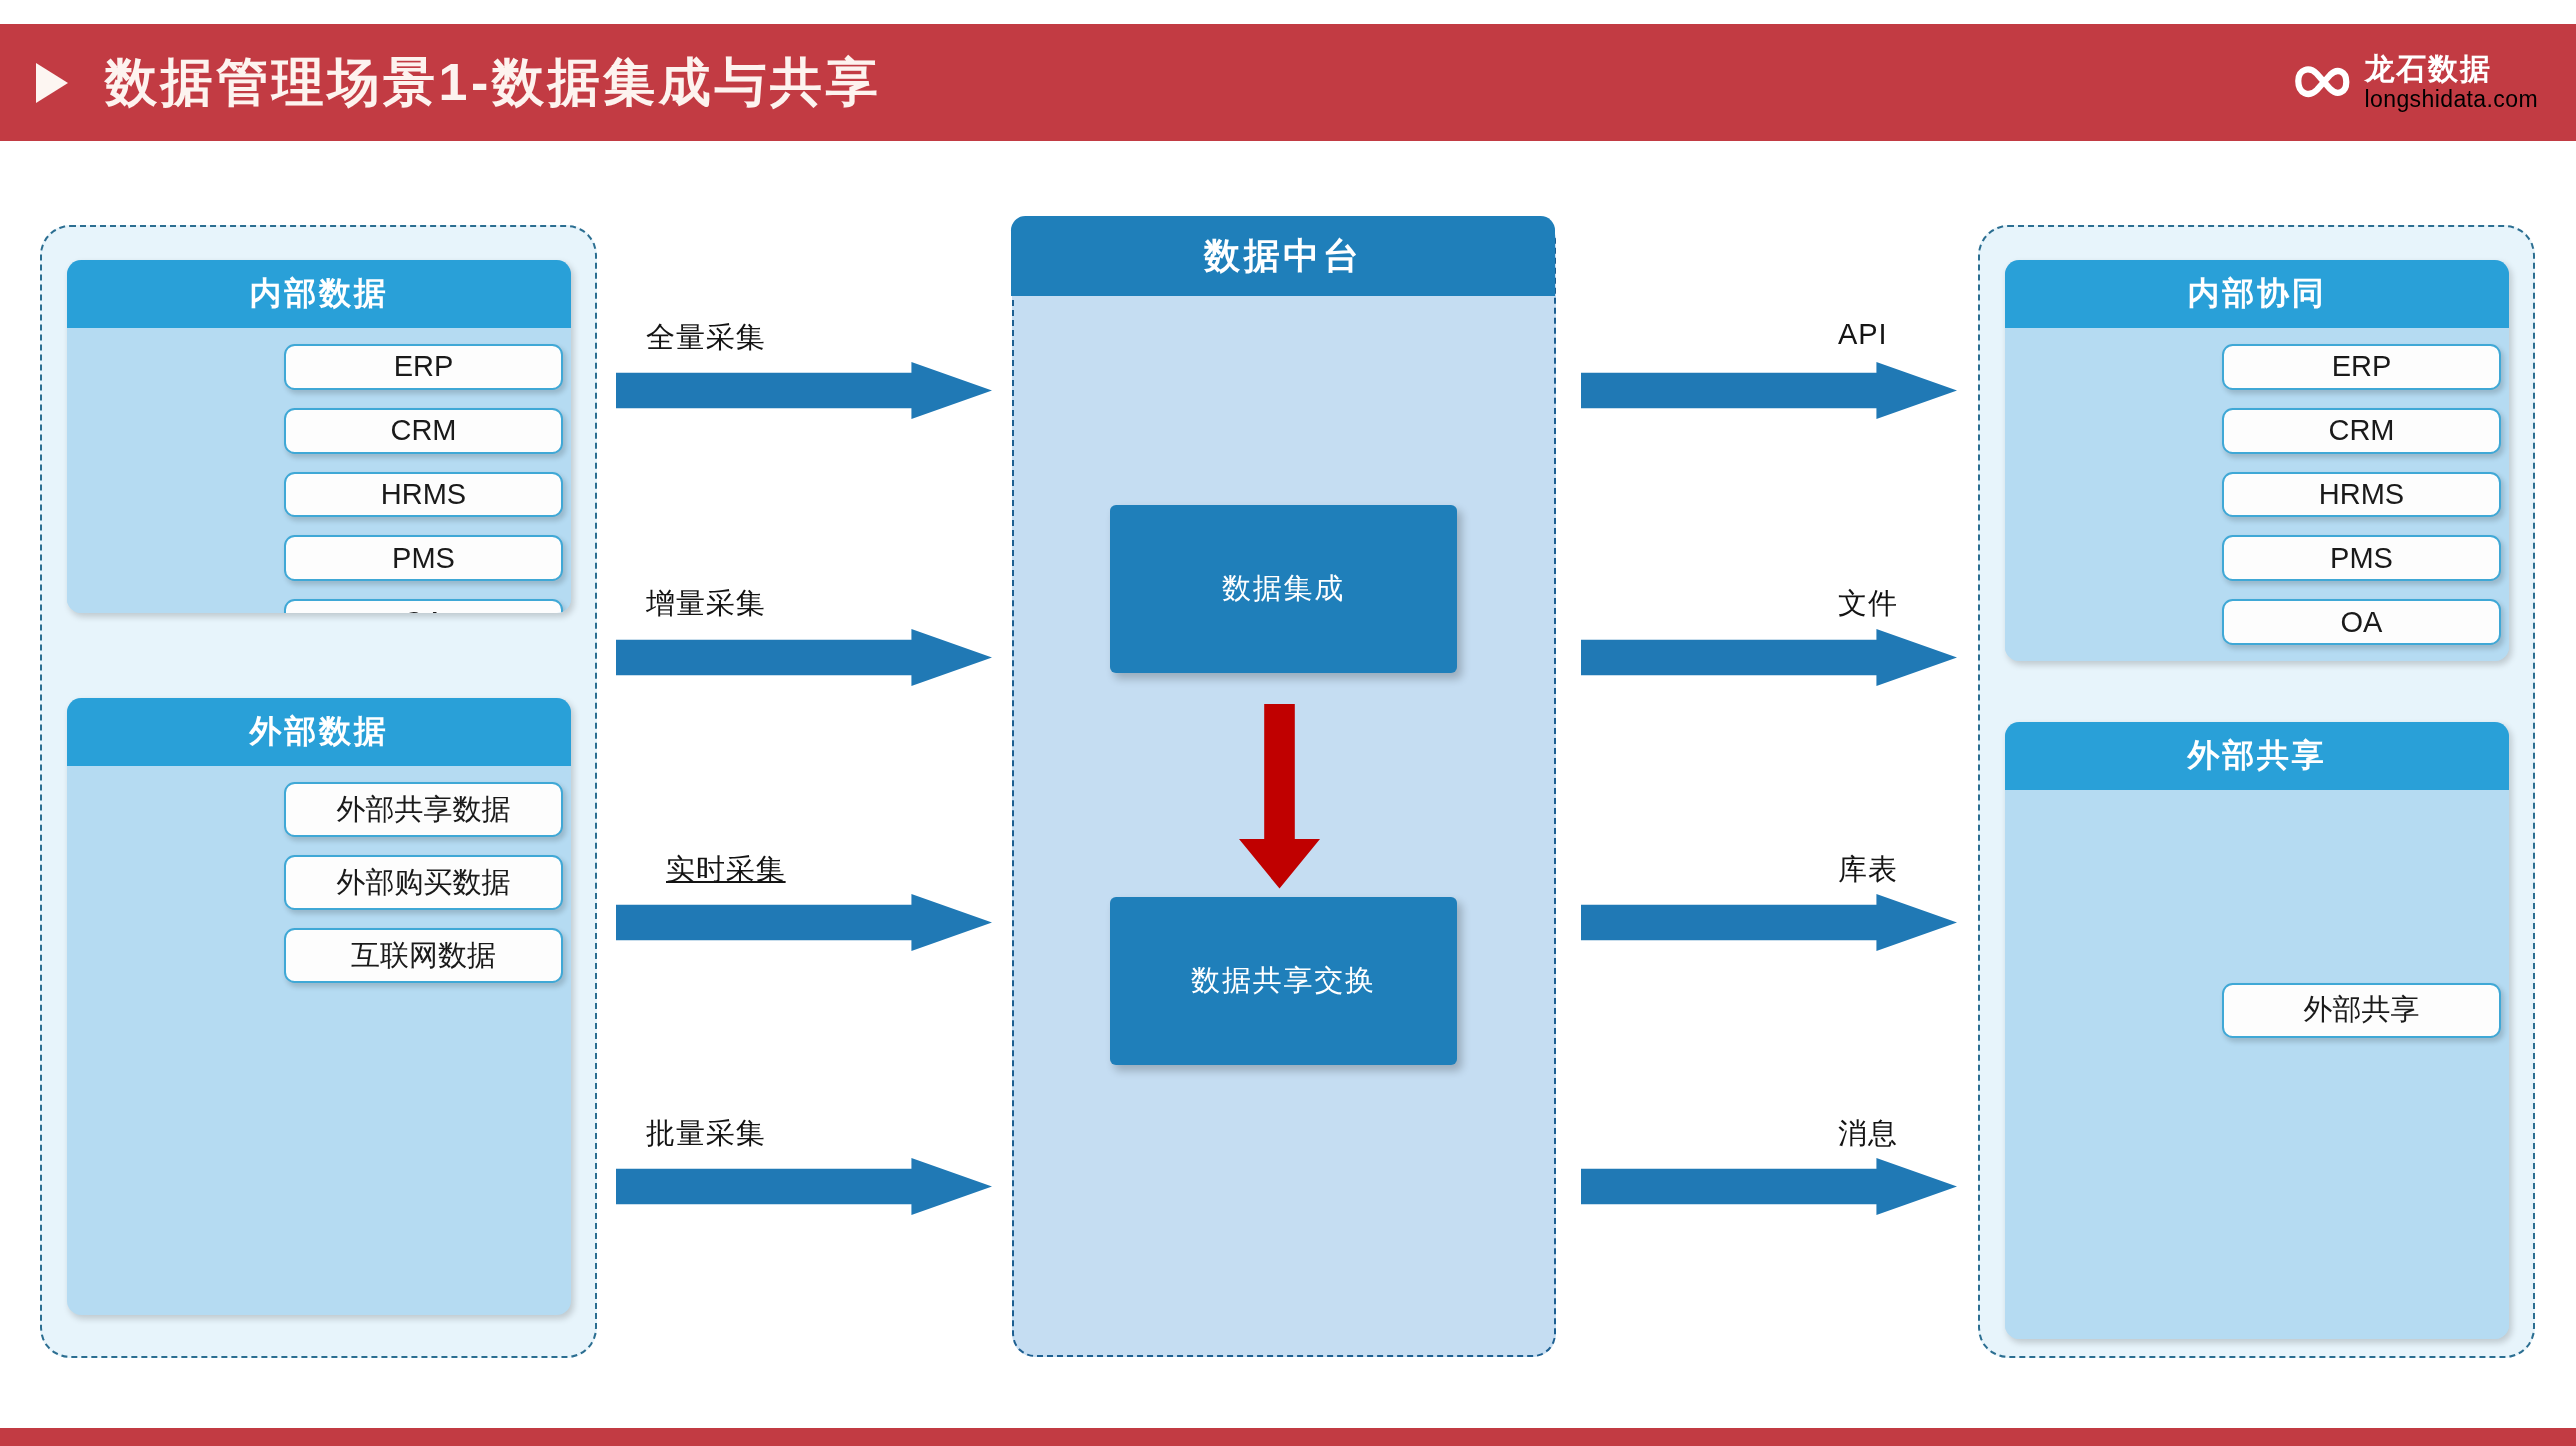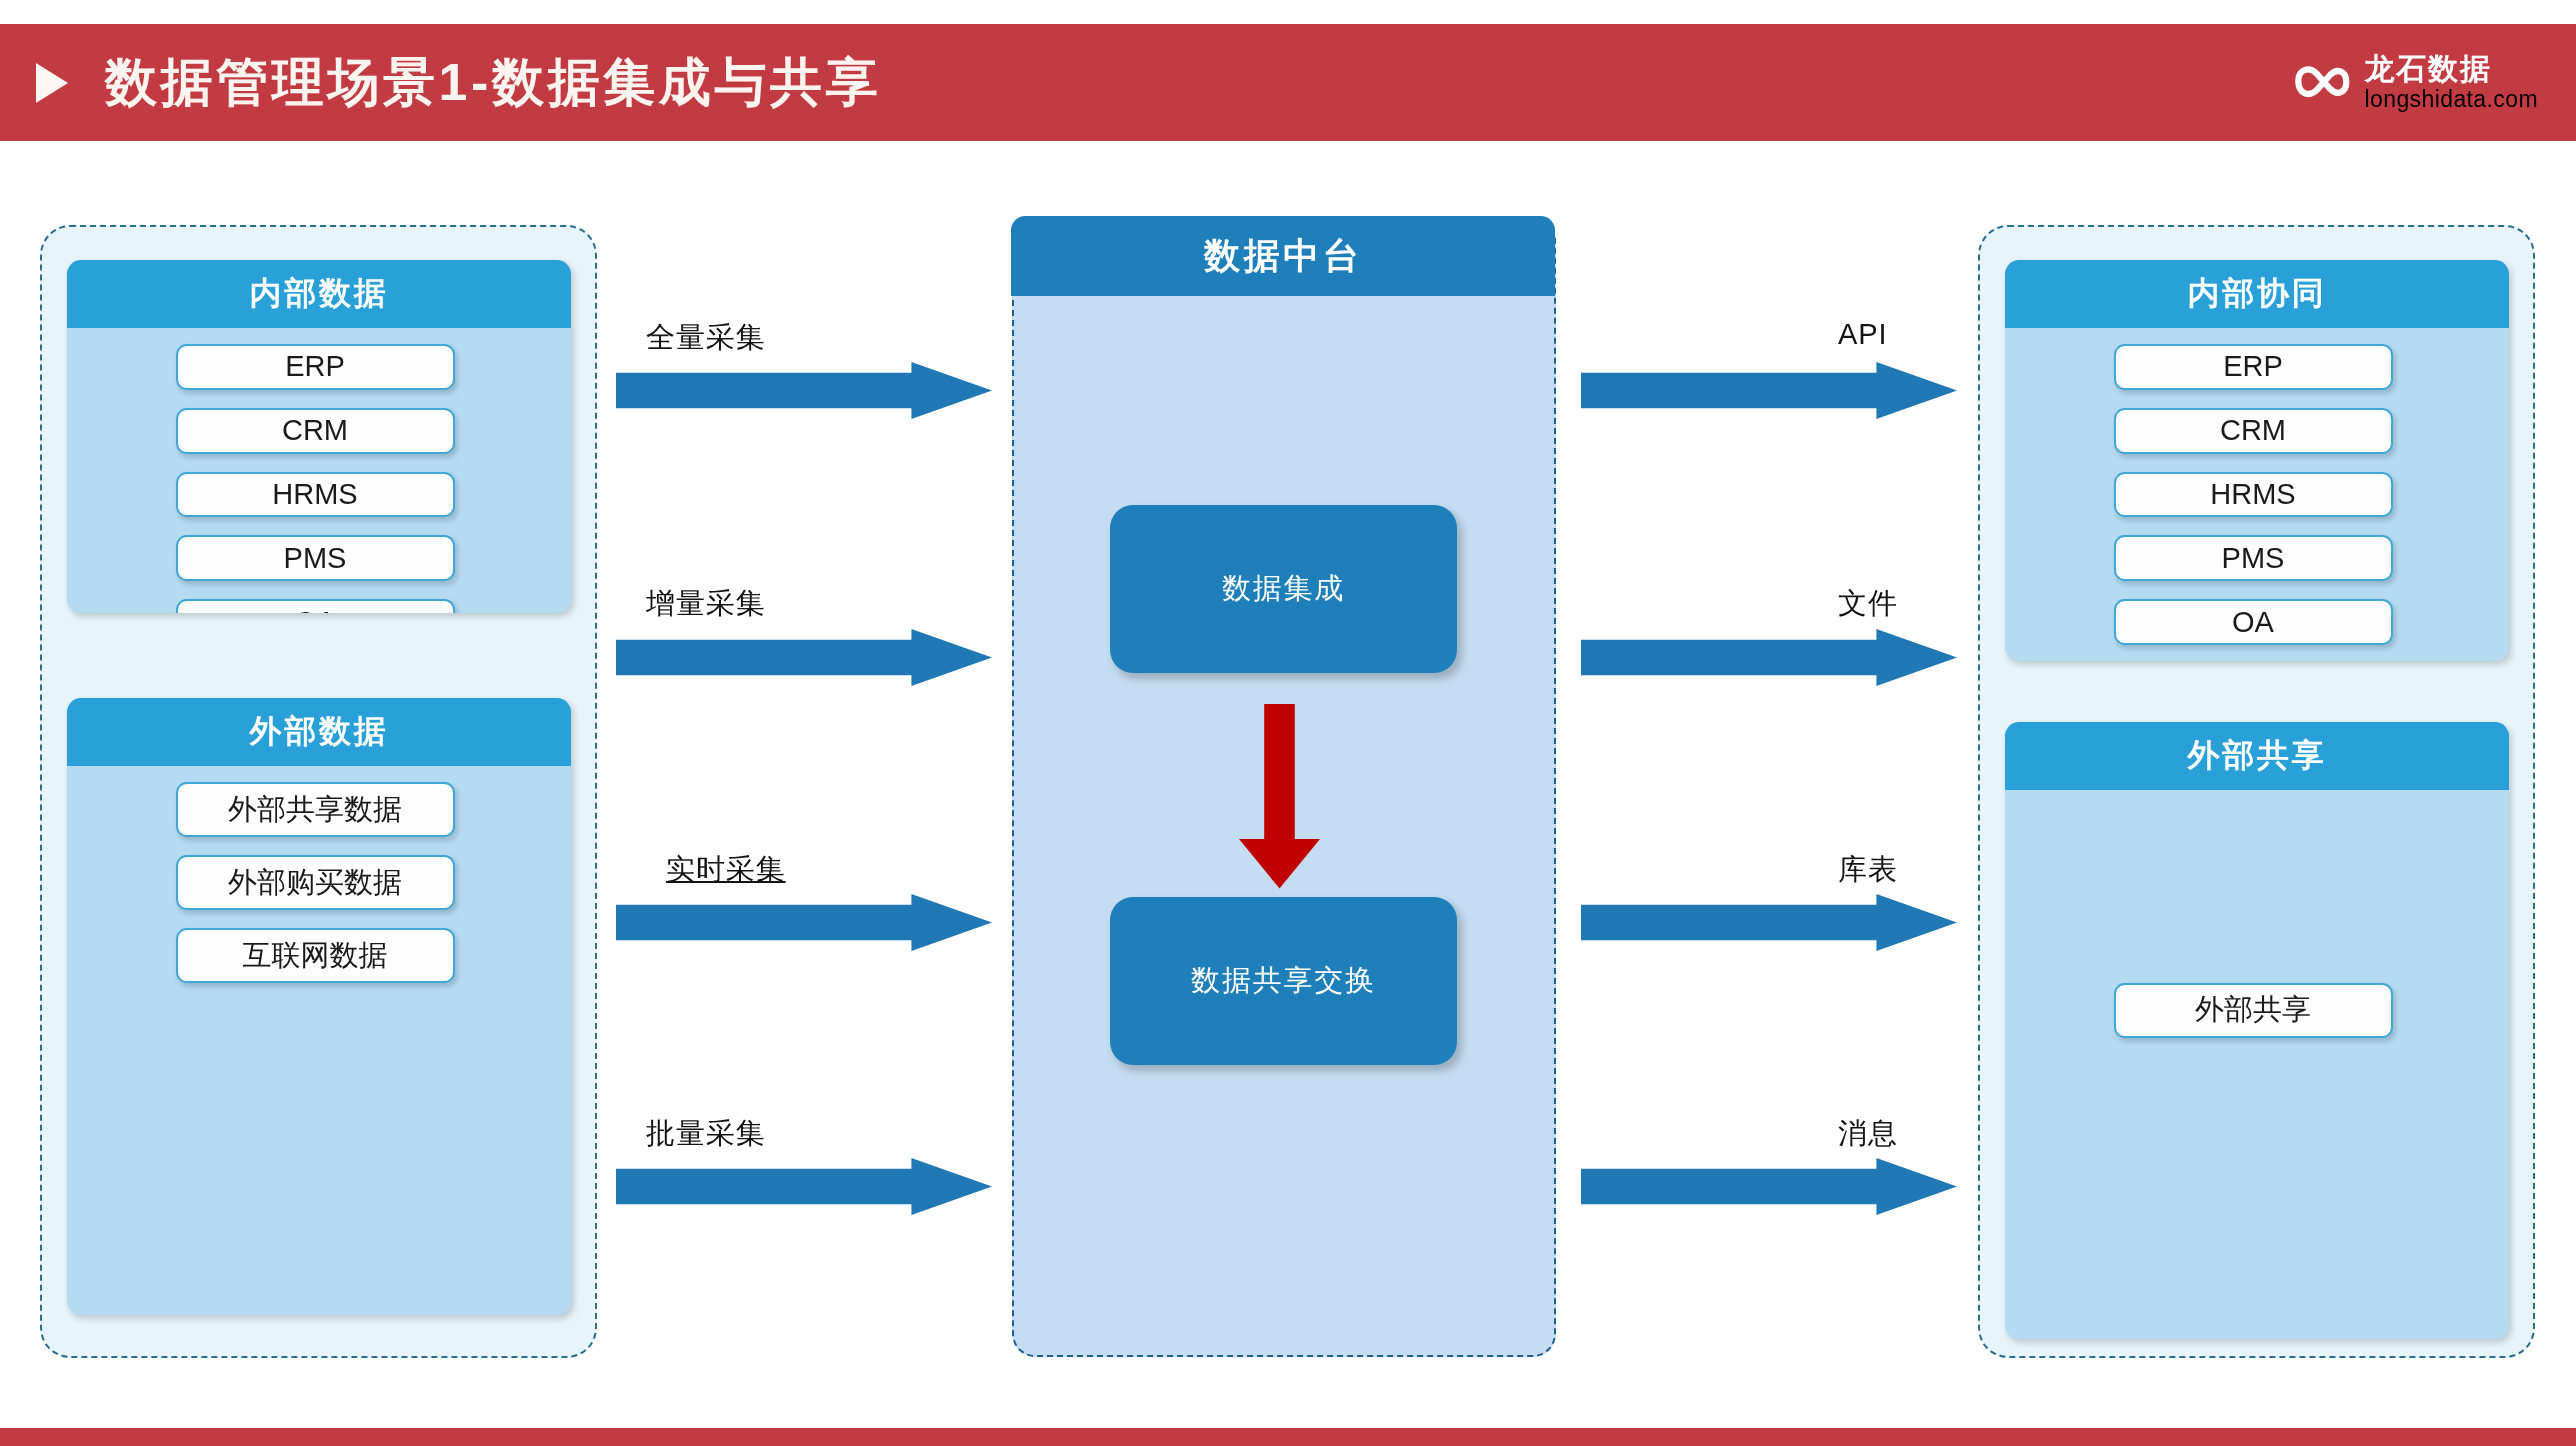--- a/index.html
+++ b/index.html
@@ -98,21 +98,21 @@
     display: flex;
     align-items: center;
     justify-content: center;
     box-sizing: border-box;
   }
   .group-body {
     background: #b5dbf2;
     padding: 16px 8px 16px 0;
     display: flex;
     flex-direction: column;
-    align-items: center;
+    align-items: flex-end;
     gap: 18px;
     box-sizing: border-box;
   }
   .item-chip {
     width: 279px;
     height: 55px;
     background: #fdfdfd;
     border: 2.7px solid #3fa8d6;
     border-radius: 10.7px;
     color: #1a1a1a;
@@ -148,21 +148,21 @@
     display: flex;
     align-items: center;
     justify-content: center;
     box-sizing: border-box;
   }
   .center-block {
     position: absolute;
     left: 96px;
     width: 347px; height: 168px;
     background: #1f7fba;
-    border-radius: 23px;
+    border-radius: 6px;
     color: #ffffff;
     font-size: 29px;
     letter-spacing: 1.8px;
     display: flex;
     align-items: center;
     justify-content: center;
     box-shadow: 4.5px 5.4px 8px rgba(0,0,0,0.22);
     box-sizing: border-box;
   }
   #center-block-1 { top: 286px; }

